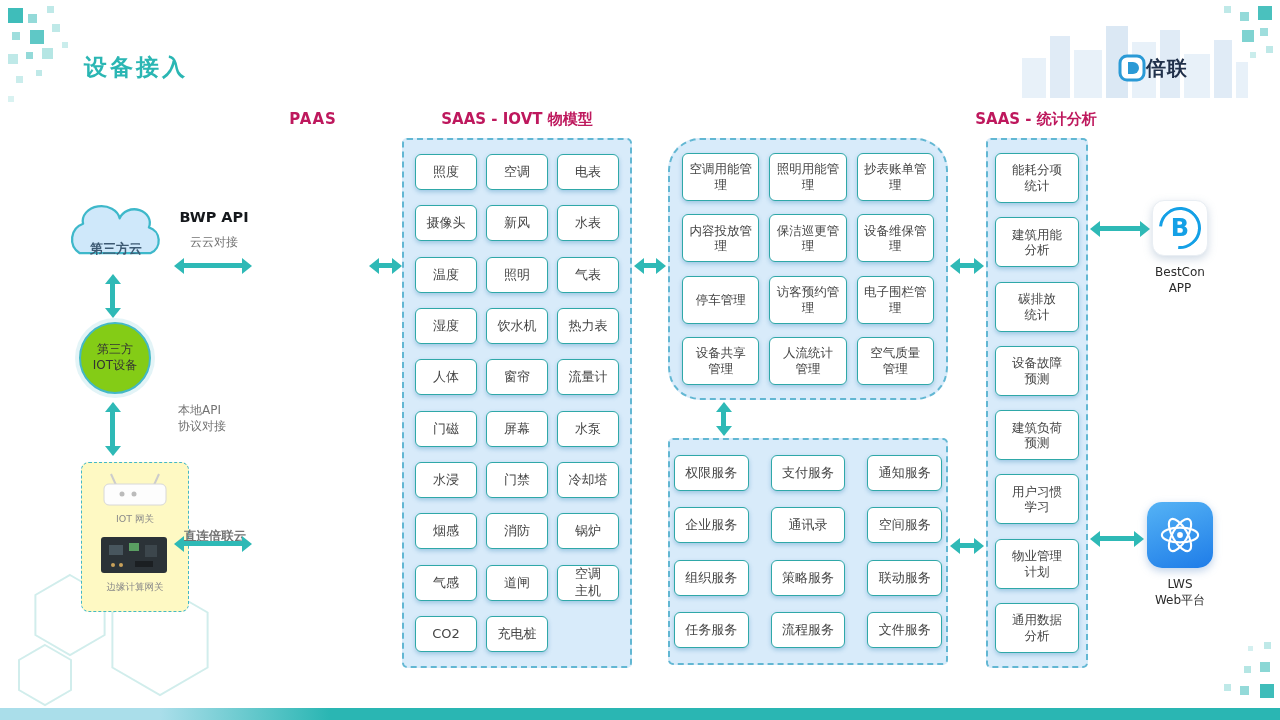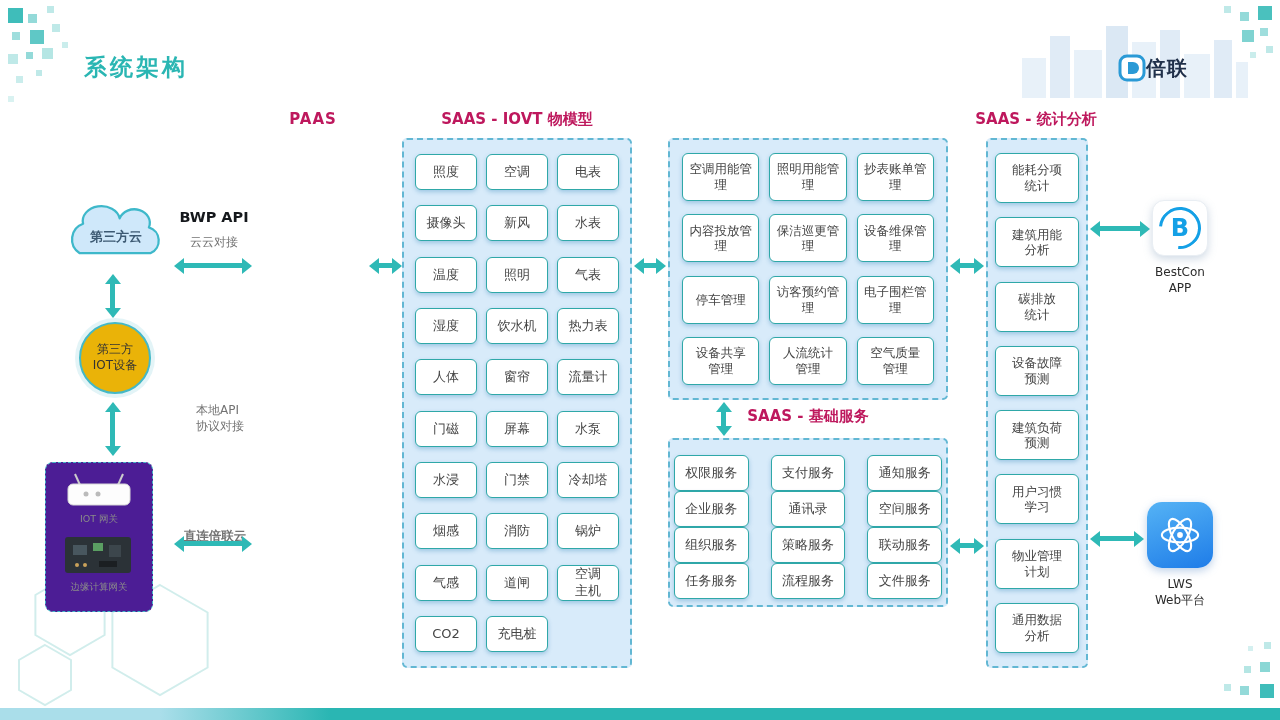--- a/index.html
+++ b/index.html
@@ -32,26 +32,26 @@
   .harrow::after{content:"";position:absolute;right:-10px;top:-5.5px;width:0;height:0;
     border-top:8px solid transparent;border-bottom:8px solid transparent;border-left:10px solid #2eb9b6;}
   .varrow{position:absolute;z-index:2;width:5px;background:#2eb9b6;}
   .varrow::before{content:"";position:absolute;top:-10px;left:-5.5px;width:0;height:0;
     border-left:8px solid transparent;border-right:8px solid transparent;border-bottom:10px solid #2eb9b6;}
   .varrow::after{content:"";position:absolute;bottom:-10px;left:-5.5px;width:0;height:0;
     border-left:8px solid transparent;border-right:8px solid transparent;border-top:10px solid #2eb9b6;}
 
   .label{position:absolute;z-index:2;font-size:12px;color:#737373;text-align:center;white-space:pre-line;line-height:1.35;}
   .cloud{position:absolute;left:60px;top:200px;width:112px;height:64px;z-index:2;}
-  .cloud span{position:absolute;left:0;top:28px;width:100%;text-align:center;font-size:13px;color:#3d5a73;font-weight:600;}
+  .cloud span{position:absolute;left:0;top:40px;width:100%;text-align:center;font-size:13px;color:#3d5a73;font-weight:600;}
   .device-circle{position:absolute;left:79px;top:322px;width:72px;height:72px;border-radius:50%;z-index:2;
-    background:#eab308;border:2px solid #44b8c6;display:flex;align-items:center;justify-content:center;
+    background:#84cc16;border:2px solid #44b8c6;display:flex;align-items:center;justify-content:center;
     text-align:center;font-size:12px;color:#333;white-space:pre-line;line-height:1.3;box-sizing:border-box;
     box-shadow:0 0 0 4px rgba(68,184,198,.15);}
-  .gateway{position:absolute;left:45px;top:462px;width:108px;height:150px;z-index:2;background:#4c1d95;
+  .gateway{position:absolute;left:81px;top:462px;width:108px;height:150px;z-index:2;background:#fef9c3;
     border:1.6px dashed #44b8c6;border-radius:8px;box-sizing:border-box;}
   .gw-label{position:absolute;width:100%;text-align:center;font-size:9.5px;color:#8a8a8a;}
 
   .app{position:absolute;z-index:2;display:flex;flex-direction:column;align-items:center;}
   .app-label{margin-top:8px;font-size:12px;color:#2b2b2b;text-align:center;white-space:pre-line;line-height:1.35;}
   .bestcon-tile{width:54px;height:54px;background:#fff;border:1px solid #e9eef3;border-radius:12px;
     box-shadow:0 3px 8px rgba(120,150,180,.35);display:flex;align-items:center;justify-content:center;position:relative;}
   .bestcon-ring{position:absolute;width:36px;height:36px;border:3.5px solid #14a0e6;border-radius:50%;
     border-left-color:transparent;transform:rotate(-40deg);}
   .bestcon-b{position:relative;font-size:24px;font-weight:800;color:#14a0e6;}
@@ -122,21 +122,21 @@
   </svg>
   <svg class="decor" style="left:0;top:545px" width="240" height="170">
     <g fill="none" stroke="#cdecea" stroke-width="2" opacity=".9">
       <polygon points="70,30 104.6,50 104.6,90 70,110 35.4,90 35.4,50"></polygon>
       <polygon points="160,40 207.6,67.5 207.6,122.5 160,150 112.4,122.5 112.4,67.5"></polygon>
       <polygon points="45,100 71,115 71,145 45,160 19,145 19,115"></polygon>
     </g>
     <polygon points="105,32 114,37 114,47 105,52 96,47 96,37" fill="#bfe7e5" opacity=".7"></polygon>
   </svg>
 
-  <div class="page-title">系统架构</div>
+  <div class="page-title">设备接入</div>
   <div class="brand">
     <span class="brand-icon">
       <svg viewBox="0 0 28 28" width="28" height="28">
         <rect x="2" y="2" width="24" height="24" rx="7" fill="#fff" stroke="#2a9ad6" stroke-width="3"></rect>
         <path d="M10 8 h5 a6 6 0 0 1 0 12 h-5 z" fill="#2a9ad6"></path>
       </svg>
     </span>
     <span class="brand-text">倍联</span>
   </div>
 
@@ -145,21 +145,21 @@
       <path d="M20 58 A18 18 0 0 1 24 26 A20 16 0 0 1 64 20 A16 14 0 0 1 96 30 A15 15 0 0 1 98 58 Z" fill="#cfe8fa" stroke="#3eb8ca" stroke-width="2.5" stroke-linejoin="round"></path>
     </svg>
     <span>第三方云</span>
   </div>
   <div class="label" style="left:176px;top:208px;width:76px;font-size:14.5px;font-weight:700;color:#15181c;">BWP API</div>
   <div class="label" style="left:184px;top:234px;width:60px;">云云对接</div>
 
   <div class="device-circle">第三方
 IOT设备</div>
 
-  <div class="label" style="left:196px;top:402px;width:64px;text-align:left;">本地API
+  <div class="label" style="left:178px;top:402px;width:64px;text-align:left;">本地API
 协议对接</div>
 
   <div class="gateway">
     <span class="decor" style="left:18px;top:8px;">
       <svg width="70" height="40" viewBox="0 0 70 40">
         <line x1="16" y1="14" x2="11" y2="3" stroke="#ccc" stroke-width="2"></line>
         <line x1="54" y1="14" x2="59" y2="3" stroke="#ccc" stroke-width="2"></line>
         <rect x="4" y="13" width="62" height="21" rx="5" fill="#fdfdfd" stroke="#d8d8d8"></rect>
         <circle cx="22" cy="23" r="2.5" fill="#bbb"></circle>
           <circle cx="34" cy="23" r="2.5" fill="#bbb"></circle>
@@ -190,21 +190,20 @@
   <div class="harrow" style="left:644px;top:263px;width:12px;"></div>
   <div class="harrow" style="left:960px;top:263px;width:14px;"></div>
   <div class="varrow" style="left:721px;top:412px;height:14px;"></div>
   <div class="harrow" style="left:960px;top:543px;width:14px;"></div>
   <div class="harrow" style="left:1100px;top:226px;width:40px;"></div>
   <div class="harrow" style="left:1100px;top:536px;width:34px;"></div>
 
   <div class="col-title" style="left:258px;top:110px;width:110px;letter-spacing:1px;">PAAS</div>
   <div class="col-title" style="left:402px;top:110px;width:230px;">SAAS - IOVT 物模型</div>
   <div class="col-title" style="left:936px;top:110px;width:200px;">SAAS - 统计分析</div>
-  <div class="col-title" style="left:668px;top:407px;width:280px;">SAAS - 基础服务</div>
 
 
   <div class="panel panel-grid" style="left:402px;top:138px;width:230px;height:530px;padding:14px 11px;column-gap:9px;grid-auto-rows:36px;">
       <div class="box">照度</div>
       <div class="box">空调</div>
       <div class="box">电表</div>
       <div class="box">摄像头</div>
       <div class="box">新风</div>
       <div class="box">水表</div>
       <div class="box">温度</div>
@@ -226,21 +225,21 @@
       <div class="box">消防</div>
       <div class="box">锅炉</div>
       <div class="box">气感</div>
       <div class="box">道闸</div>
       <div class="box">空调
 主机</div>
       <div class="box">CO2</div>
       <div class="box">充电桩</div>
     </div>
 
-  <div class="panel panel-grid" style="left:668px;top:138px;width:280px;height:262px;padding:13px 12px;column-gap:10px;grid-auto-rows:48px;">
+  <div class="panel panel-grid" style="left:668px;top:138px;width:280px;height:262px;padding:13px 12px;column-gap:10px;grid-auto-rows:48px;border-radius:32px;">
       <div class="box mgmt-box">空调用能管
 理</div>
       <div class="box mgmt-box">照明用能管
 理</div>
       <div class="box mgmt-box">抄表账单管
 理</div>
       <div class="box mgmt-box">内容投放管
 理</div>
       <div class="box mgmt-box">保洁巡更管
 理</div>
@@ -252,21 +251,21 @@
       <div class="box mgmt-box">电子围栏管
 理</div>
       <div class="box mgmt-box">设备共享
 管理</div>
       <div class="box mgmt-box">人流统计
 管理</div>
       <div class="box mgmt-box">空气质量
 管理</div>
     </div>
 
-  <div class="panel panel-grid" style="left:668px;top:438px;width:280px;height:169px;padding:15px 4px;column-gap:22px;grid-auto-rows:36px;">
+  <div class="panel panel-grid" style="left:668px;top:438px;width:280px;height:227px;padding:15px 4px;column-gap:22px;grid-auto-rows:36px;">
       <div class="box">权限服务</div>
       <div class="box">支付服务</div>
       <div class="box">通知服务</div>
       <div class="box">企业服务</div>
       <div class="box">通讯录</div>
       <div class="box">空间服务</div>
       <div class="box">组织服务</div>
       <div class="box">策略服务</div>
       <div class="box">联动服务</div>
       <div class="box">任务服务</div>

